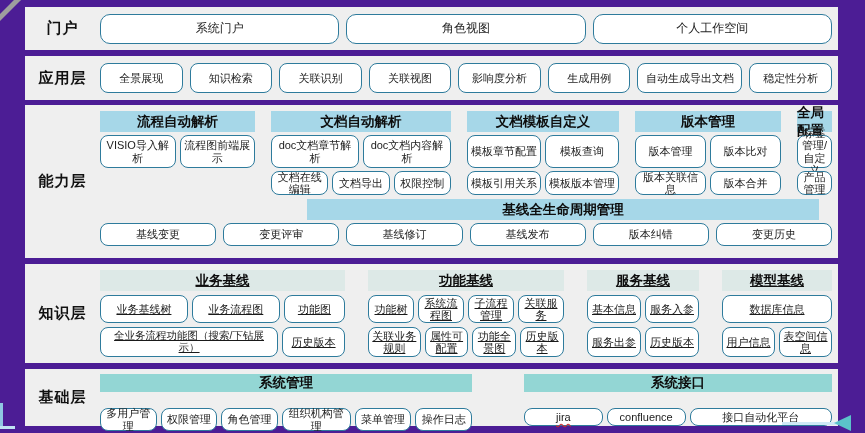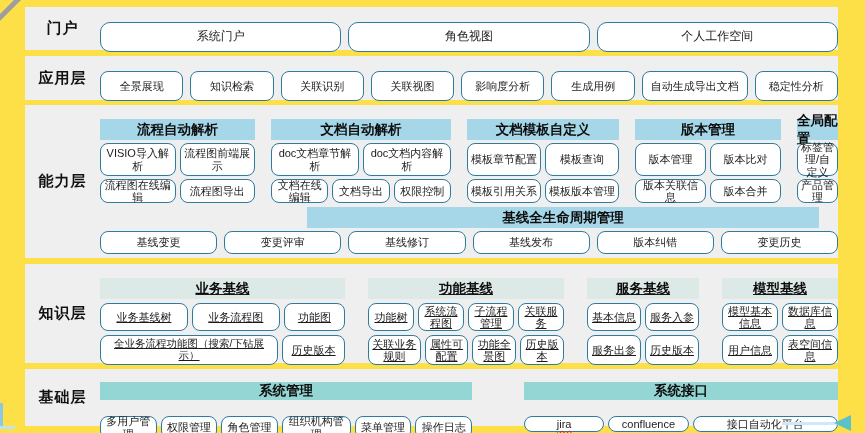--- a/index.html
+++ b/index.html
@@ -1,23 +1,23 @@
 <!DOCTYPE html>
 <html><head>
 <meta charset="utf-8">
 <style>
   html,body{margin:0;padding:0;background:#fff;}
-  .stage{position:relative;width:865px;height:433px;background:#fde047;overflow:hidden;
+  .stage{position:relative;width:865px;height:433px;background:#4c1d95;overflow:hidden;
          font-family:"Liberation Sans","DejaVu Sans",sans-serif;color:#1a1a1a;}
 
   
   .band{position:absolute;left:25px;width:813px;background:#efefef;display:flex;box-sizing:border-box;}
   .llabel{width:75px;display:flex;align-items:center;justify-content:center;
           font-weight:bold;font-size:15px;color:#111;letter-spacing:1px;flex:0 0 75px;}
-  .content{flex:1;padding-right:0;box-sizing:border-box;min-width:0;margin-top:8px;}
+  .content{flex:1;padding-right:6px;box-sizing:border-box;min-width:0;}
 
   .portal-band{top:7px;height:43px;}
   .app-band{top:56px;height:44px;}
   .cap-band{top:105px;height:153px;}
   .kn-band{top:264px;height:99px;}
   .fd-band{top:369px;height:57px;}
 
   
   .btn{background:#fff;border:1.4px solid #2e7b9c;border-radius:8px;display:flex;align-items:center;
        justify-content:center;text-align:center;font-size:11px;line-height:1.12;color:#1c1c1c;
@@ -115,24 +115,20 @@
     <div class="llabel">能力层</div>
     <div class="content cap-content">
       <div class="cap-cols">
 
         <div class="cap-col cw1">
           <div class="hdr hdr-blue">流程自动解析</div>
           <div class="btnrow r1">
             <div class="btn">VISIO导入解析</div>
             <div class="btn">流程图前端展示</div>
           </div>
-          <div class="btnrow r2">
-            <div class="btn">流程图在线编辑</div>
-            <div class="btn">流程图导出</div>
-          </div>
         </div>
 
         <div class="cap-col cw2">
           <div class="hdr hdr-blue">文档自动解析</div>
           <div class="btnrow r1">
             <div class="btn">doc文档章节解析</div>
             <div class="btn">doc文档内容解析</div>
           </div>
           <div class="btnrow r2">
             <div class="btn">文档在线编辑</div>
@@ -231,21 +227,20 @@
           </div>
           <div class="btnrow k2">
             <div class="btn">服务出参</div>
             <div class="btn">历史版本</div>
           </div>
         </div>
 
         <div class="kn-col kw4">
           <div class="hdr hdr-pale">模型基线</div>
           <div class="btnrow k1">
-            <div class="btn">模型基本信息</div>
             <div class="btn">数据库信息</div>
           </div>
           <div class="btnrow k2">
             <div class="btn">用户信息</div>
             <div class="btn">表空间信息</div>
           </div>
         </div>
 
       </div>
     </div>

